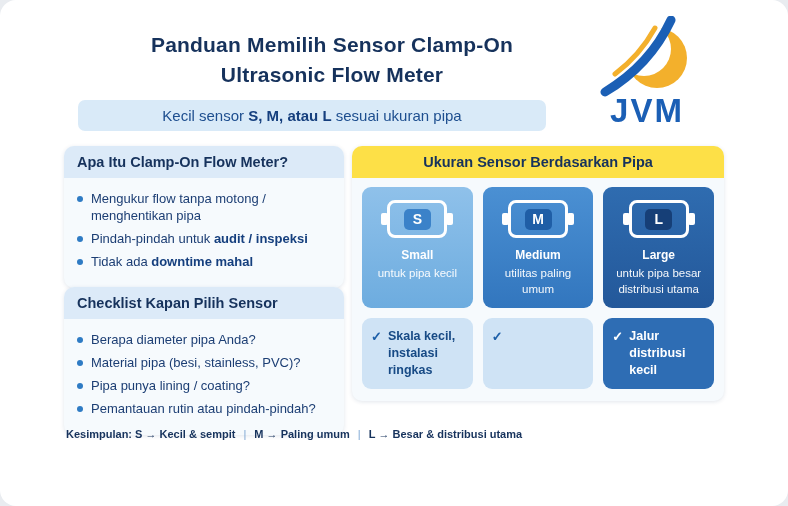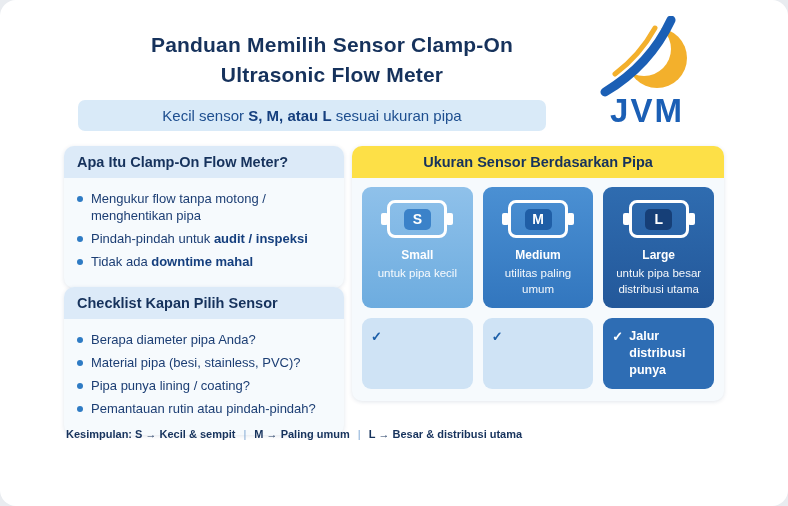--- a/index.html
+++ b/index.html
@@ -180,27 +180,28 @@
           <span class="tab tab-r"></span>
         </div>
         <div class="size-name">Large</div>
         <div class="size-desc">untuk pipa besar distribusi utama</div>
       </div>
     </div>
 
     <div class="benefits">
       <div class="benefit light">
         <span class="check">✓</span>
+        <span>Skala kecil, instalasi ringkas</span>
       </div>
       <div class="benefit light">
         <span class="check">✓</span>
       </div>
       <div class="benefit dark">
         <span class="check">✓</span>
-        <span>Jalur distribusi punya</span>
+        <span>Jalur distribusi kecil</span>
       </div>
     </div>
   </div>
 
   <div class="footer">
     <span class="b">Kesimpulan:</span>
     <span class="b">S</span>
     <span>→</span>
     <span>Kecil &amp; sempit</span>
     <span class="sep">|</span>

